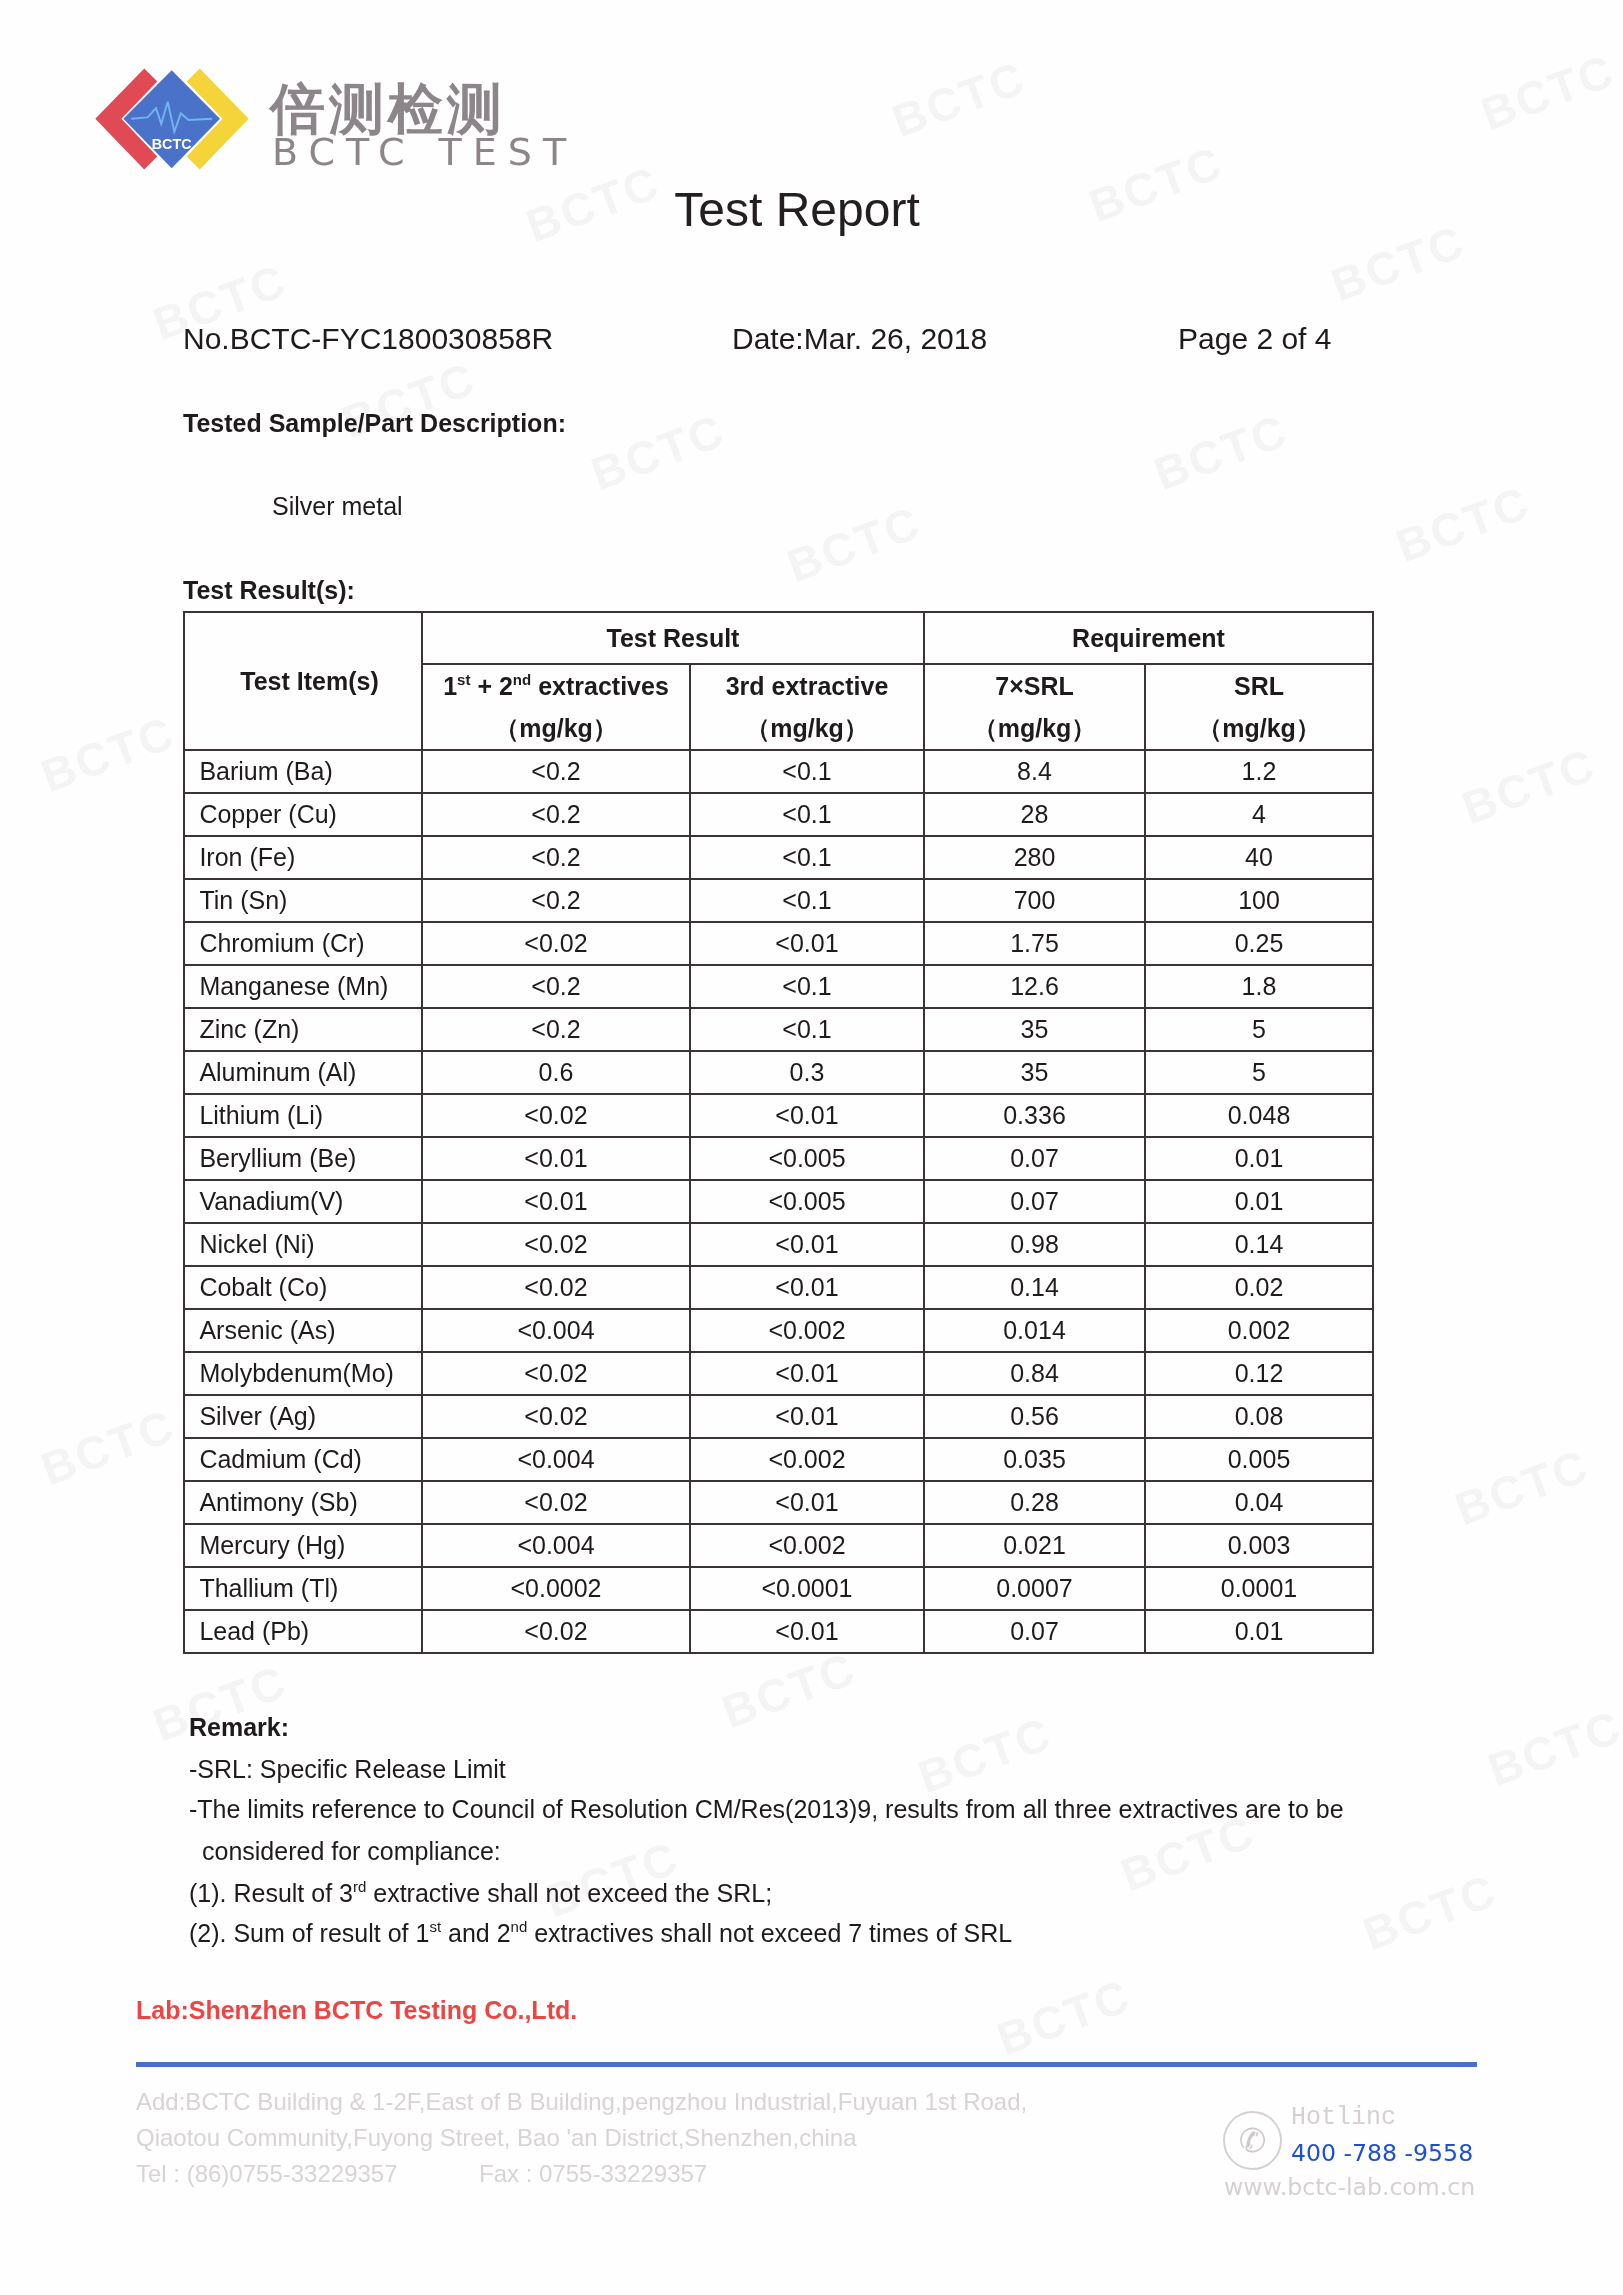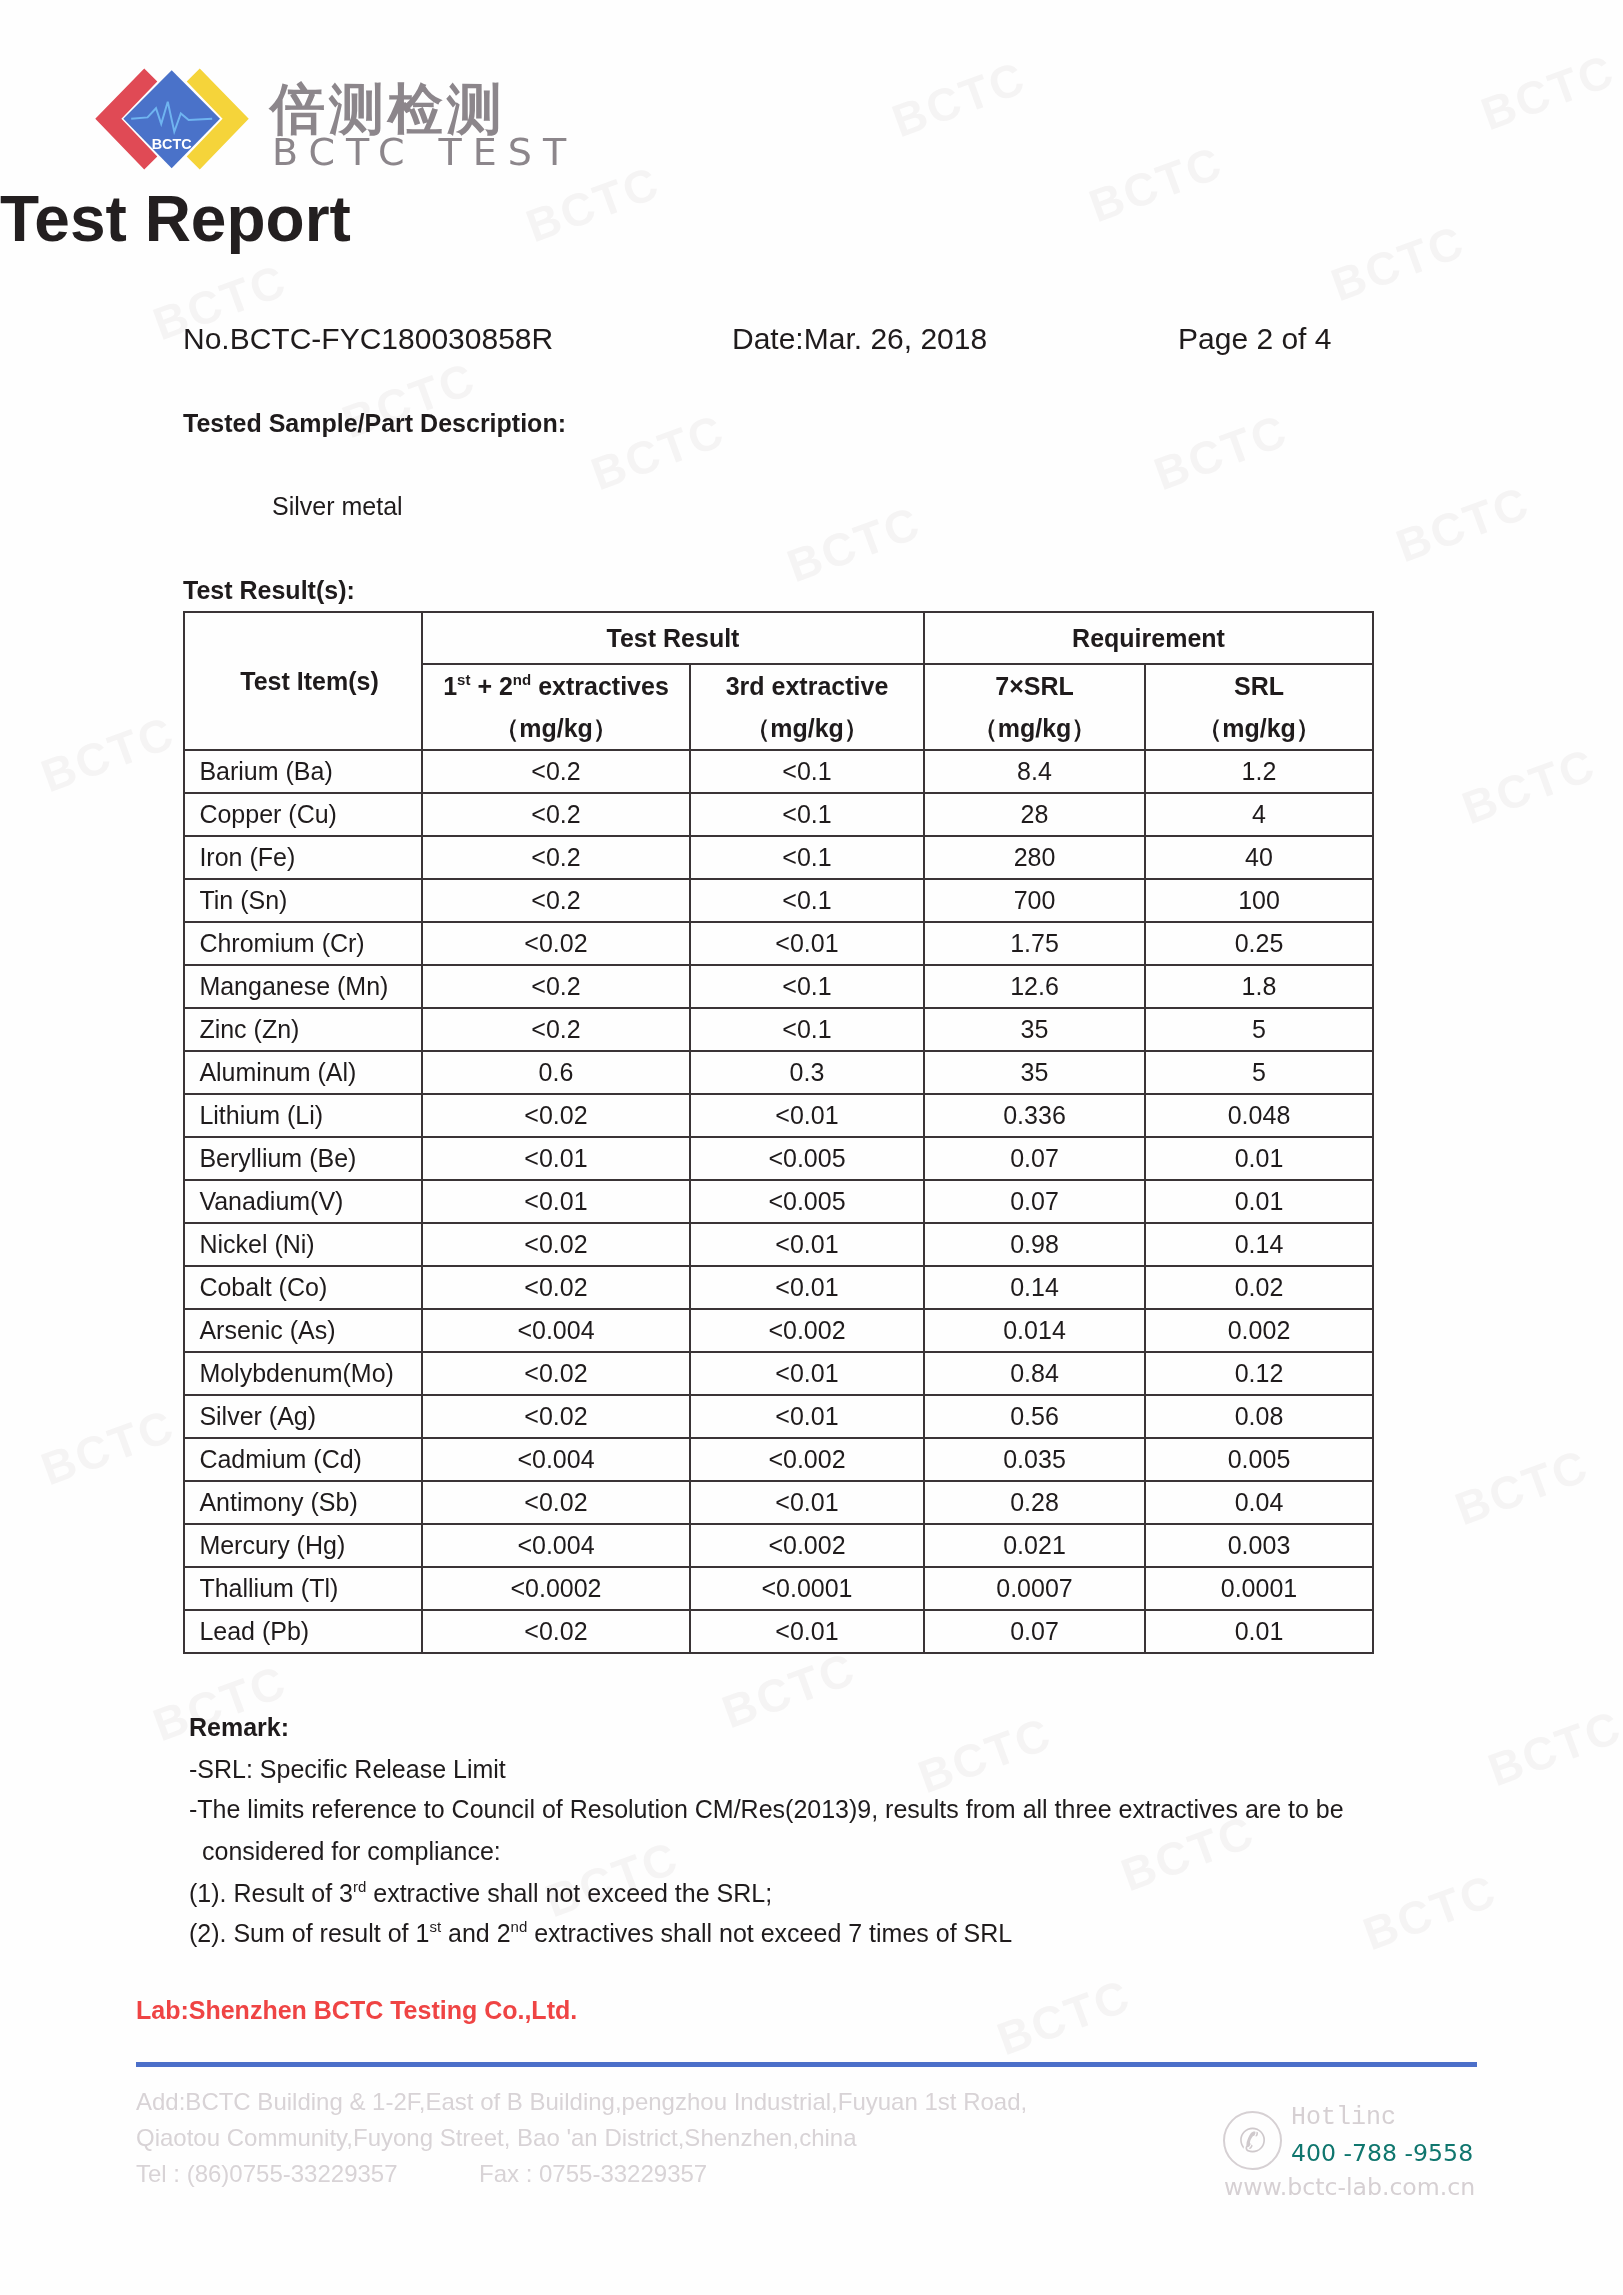--- a/index.html
+++ b/index.html
@@ -15,21 +15,21 @@
         transform: rotate(-20deg); letter-spacing: 2.6px; user-select: none; }
 
   
   .logo { left: 92px; top: 65px; width: 160px; height: 108px; }
   .logo svg { width: 100%; height: 100%; }
   .brand-cn { left: 270px; top: 73px; font-size: 55px; color: #8c868b; font-weight: bold; letter-spacing: 3.9px;
               font-family: "DejaVu Sans", sans-serif; }
   .brand-en { left: 272px; top: 130px; font-size: 38px; color: #8c868b; letter-spacing: 11px;
               font-family: "DejaVu Sans", sans-serif; }
 
-  .title { left: 0; width: 1594px; top: 182px; font-size: 64px; font-weight: bold; color: #231f20; }
+  .title { left: 0; width: 1594px; top: 182px; text-align: center; font-size: 48px; font-weight: normal; color: #231f20; }
 
   .hdr { top: 322px; font-size: 30px; }
   .hdr-no { left: 183px; }
   .hdr-date { left: 732px; }
   .hdr-page { left: 1178px; }
 
   .label-b { font-weight: bold; font-size: 25px; }
   .sample-lbl { left: 183px; top: 409px; }
   .sample-val { left: 272px; top: 492px; font-size: 25px; }
   .results-lbl { left: 183px; top: 576px; }
@@ -63,21 +63,21 @@
   .lab { left: 136px; top: 1996px; font-size: 25px; font-weight: bold; color: #ef4444; }
   .blue-line { left: 136px; top: 2062px; width: 1341px; height: 5.2px; background: #4b6fc9; }
   .addr { left: 136px; font-size: 24px; color: #d8d3d6; }
   .a1 { top: 2088px; }
   .a2 { top: 2124px; }
   .a3 { top: 2160px; }
   .fax { left: 479px; top: 2160px; font-size: 24px; color: #d8d3d6; }
   .hotline-icon { left: 1223px; top: 2111px; width: 55px; height: 55px; border: 2px solid #d6d0d3; border-radius: 50%;
                   color: #cfc9cc; font-size: 33px; text-align: center; line-height: 55px; }
   .hotline-lbl { left: 1291px; top: 2103px; font-size: 25px; color: #d6d0d3; font-family: Liberation Mono, monospace; }
-  .hotline-num { left: 1291px; top: 2139px; font-size: 23.6px; color: #0f766e; font-family: "DejaVu Sans", sans-serif; }
+  .hotline-num { left: 1291px; top: 2139px; font-size: 23.6px; color: #1d4ed8; font-family: "DejaVu Sans", sans-serif; }
   .website { left: 1224px; top: 2173px; font-size: 23.6px; color: #d6d0d3; font-family: "DejaVu Sans", sans-serif; }
 </style>
 </head>
 <body>
 
 <div class="wm" style="left:890px;top:72px">BCTC</div>
 <div class="wm" style="left:1479px;top:65px">BCTC</div>
 <div class="wm" style="left:524px;top:177px">BCTC</div>
 <div class="wm" style="left:1087px;top:157px">BCTC</div>
 <div class="wm" style="left:151px;top:275px">BCTC</div>

